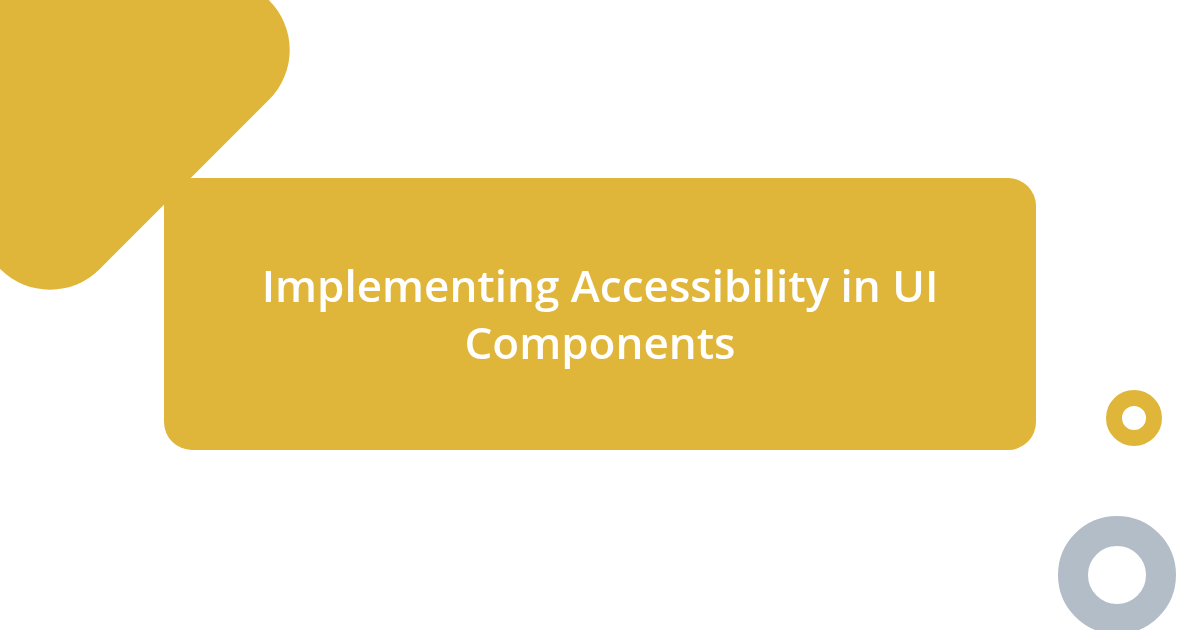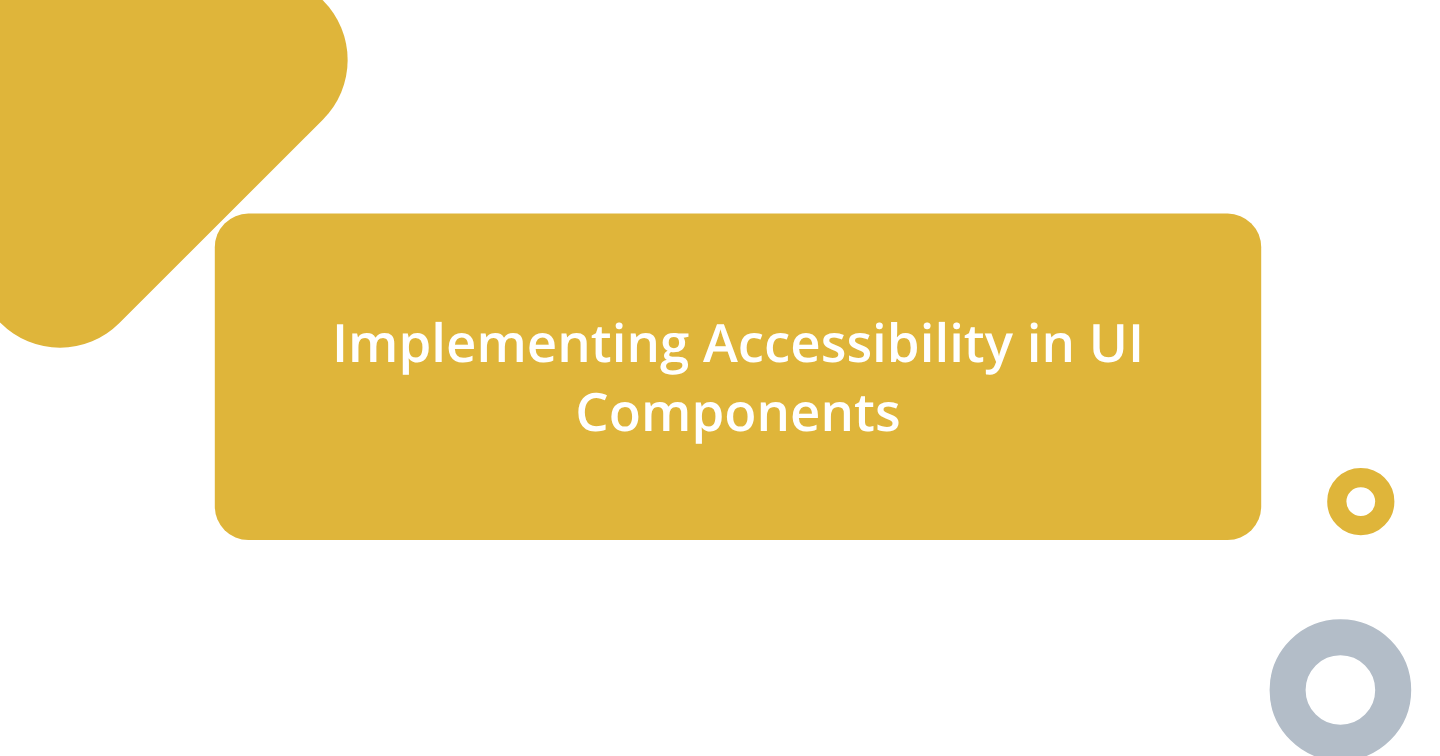--- a/index.html
+++ b/index.html
@@ -30,21 +30,20 @@
       top: 178px;
       left: 164px;
       width: 872px;
       height: 272px;
       background: #dfb53a;
       border-radius: 28px;
       display: flex;
       align-items: center;
       justify-content: center;
       padding: 40px;
-      margin-left: 15px;
     }
     .title-text {
       color: #ffffff;
       font-size: 44px;
       font-weight: 600;
       text-align: center;
       line-height: 1.3;
     }
     .small-ring {
       position: absolute;

